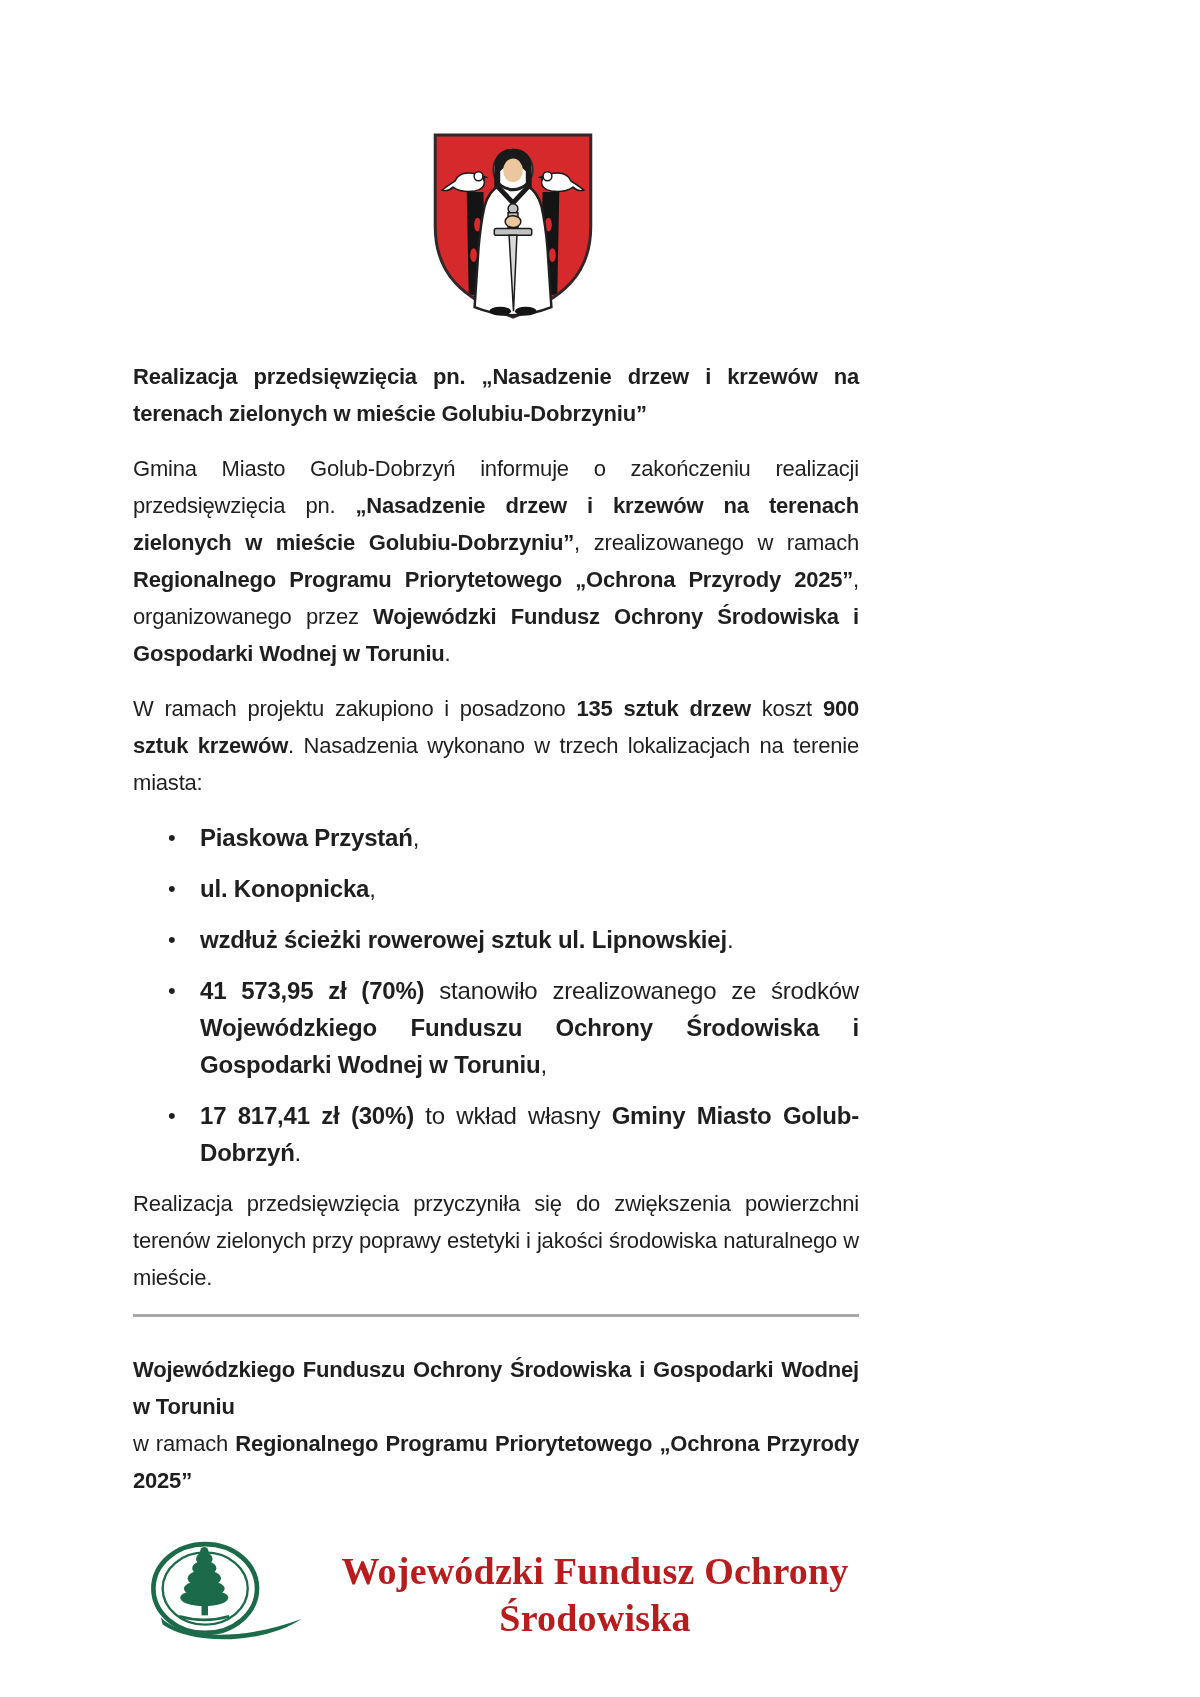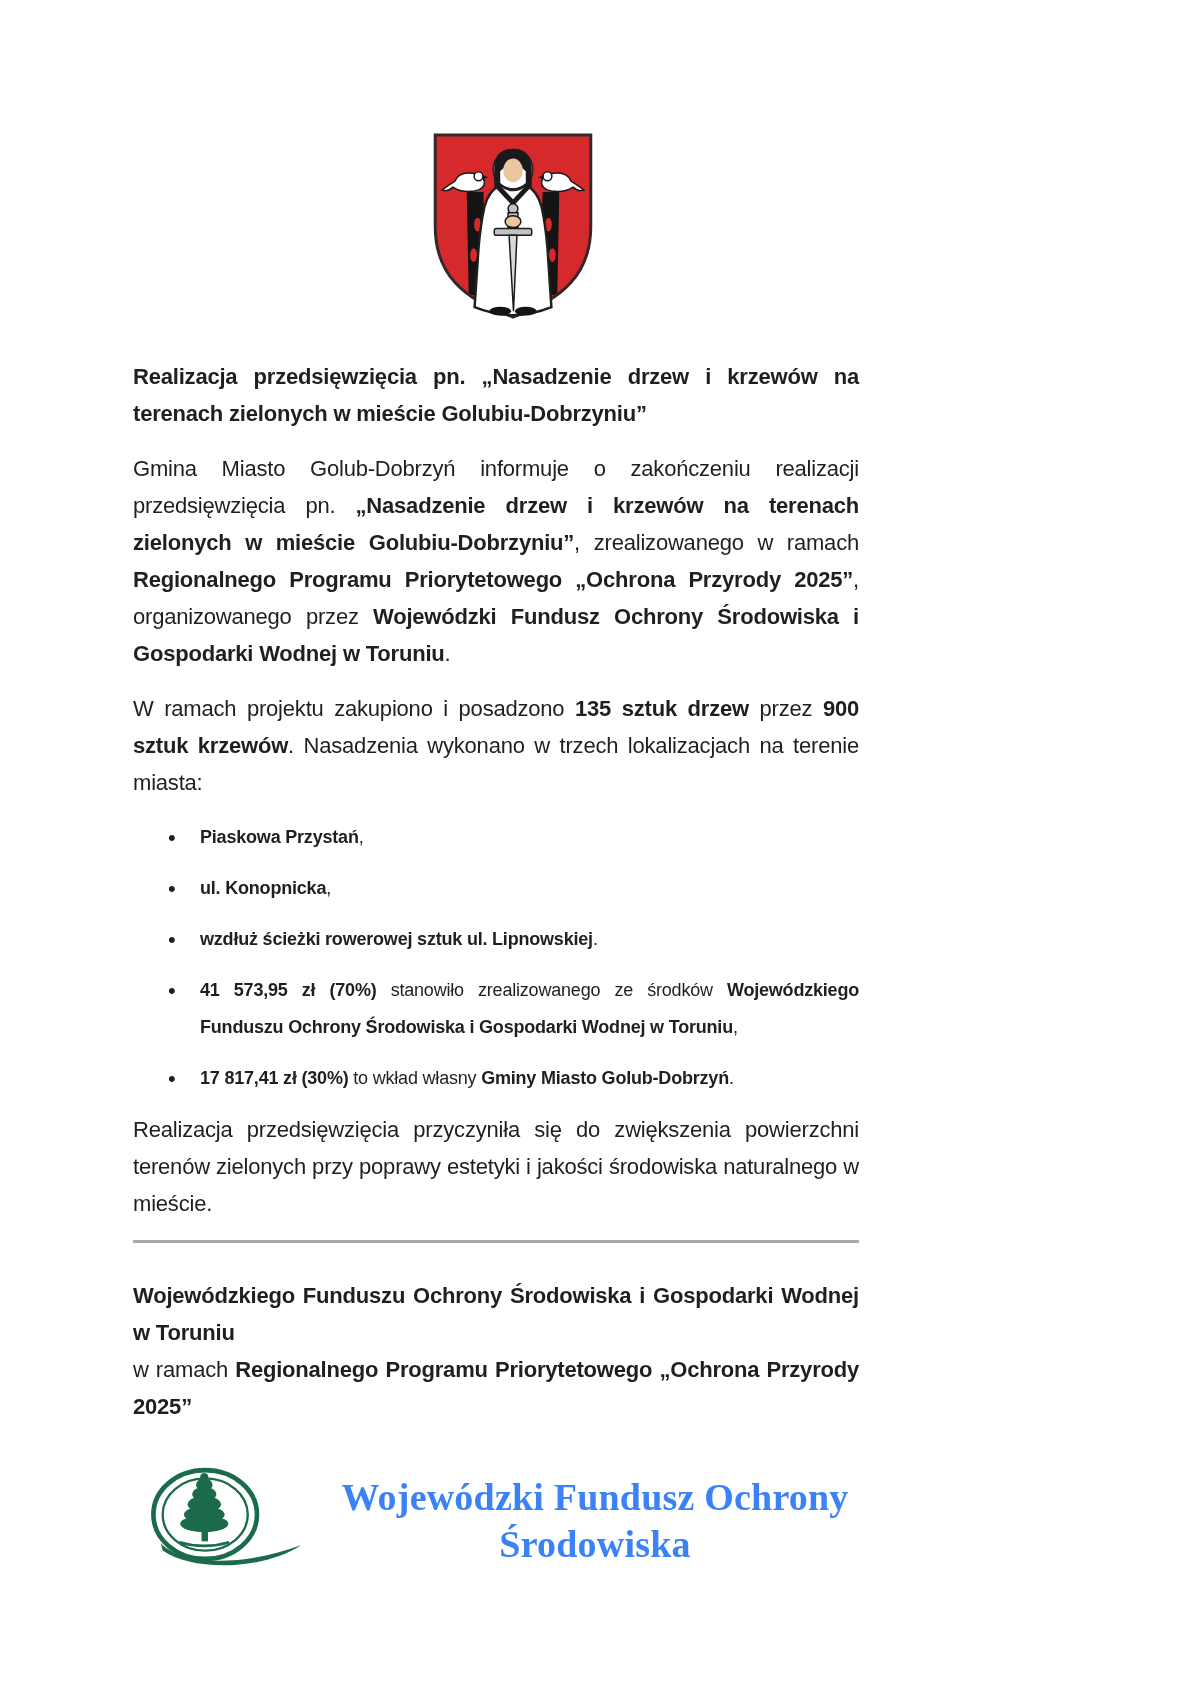--- a/index.html
+++ b/index.html
@@ -31,21 +31,21 @@
   p.heading { font-weight: bold; }
   strong { font-weight: bold; }
 
   .li-row { display: flex; margin: 0 0 14px 0; padding-left: 35px; }
   .bullet {
     flex: 0 0 32px; width: 32px;
     font-size: 22px; line-height: 37px;
   }
   .li-text {
     flex: 1;
-    font-size: 18px; line-height: 37px;
+    font-size: 24px; line-height: 37px;
     letter-spacing: -0.2px;
     text-align: justify;
   }
 
   hr.divider {
     border: none;
     border-top: 3px solid #a8a8a8;
     margin: 3px 0 34px 0;
   }
 
@@ -53,21 +53,21 @@
     display: flex;
     align-items: center;
     margin: 40px 221px 0 146px;
   }
   .logo-mark svg { display: block; }
   .logo-text {
     flex: 1;
     text-align: center;
     font-family: "Liberation Serif", "DejaVu Serif", serif;
     font-weight: bold;
-    color: #3b82f6;
+    color: #b91c1c;
     font-size: 38px;
     line-height: 47px;
     letter-spacing: 0.2px;
   }
 </style>
 </head>
 <body>
 
 <div class="page">
 
@@ -109,21 +109,21 @@
       <path d="M81,107 L89,107 L85.5,184 Z" fill="#d9d9d9" stroke="#1a1a1a" stroke-width="1.5"></path>
 
       <ellipse cx="72" cy="184" rx="11" ry="4.5" fill="#141414"></ellipse>
       <ellipse cx="98" cy="184" rx="11" ry="4.5" fill="#141414"></ellipse>
     </svg>
   </div>
 
   <div class="content">
       <p class="heading"><strong>Realizacja przedsięwzięcia pn. „Nasadzenie drzew i krzewów na terenach zielonych w mieście Golubiu-Dobrzyniu”</strong></p>
       <p class="para"><span>Gmina Miasto Golub-Dobrzyń informuje o zakończeniu realizacji przedsięwzięcia pn. </span><strong>„Nasadzenie drzew i krzewów na terenach zielonych w mieście Golubiu-Dobrzyniu”</strong><span>, zrealizowanego w ramach </span><strong>Regionalnego Programu Priorytetowego „Ochrona Przyrody 2025”</strong><span>, organizowanego przez </span><strong>Wojewódzki Fundusz Ochrony Środowiska i Gospodarki Wodnej w Toruniu</strong><span>.</span></p>
-      <p class="para"><span>W ramach projektu zakupiono i posadzono </span><strong>135 sztuk drzew</strong><span> przez </span><strong>900 sztuk krzewów</strong><span>. Nasadzenia wykonano w trzech lokalizacjach na terenie miasta:</span></p>
+      <p class="para"><span>W ramach projektu zakupiono i posadzono </span><strong>135 sztuk drzew</strong><span> koszt </span><strong>900 sztuk krzewów</strong><span>. Nasadzenia wykonano w trzech lokalizacjach na terenie miasta:</span></p>
       <div class="li-row">
         <span class="bullet">•</span>
         <span class="li-text"><strong>Piaskowa Przystań</strong><span>,</span></span>
       </div>
       <div class="li-row">
         <span class="bullet">•</span>
         <span class="li-text"><strong>ul. Konopnicka</strong><span>,</span></span>
       </div>
       <div class="li-row">
         <span class="bullet">•</span>

